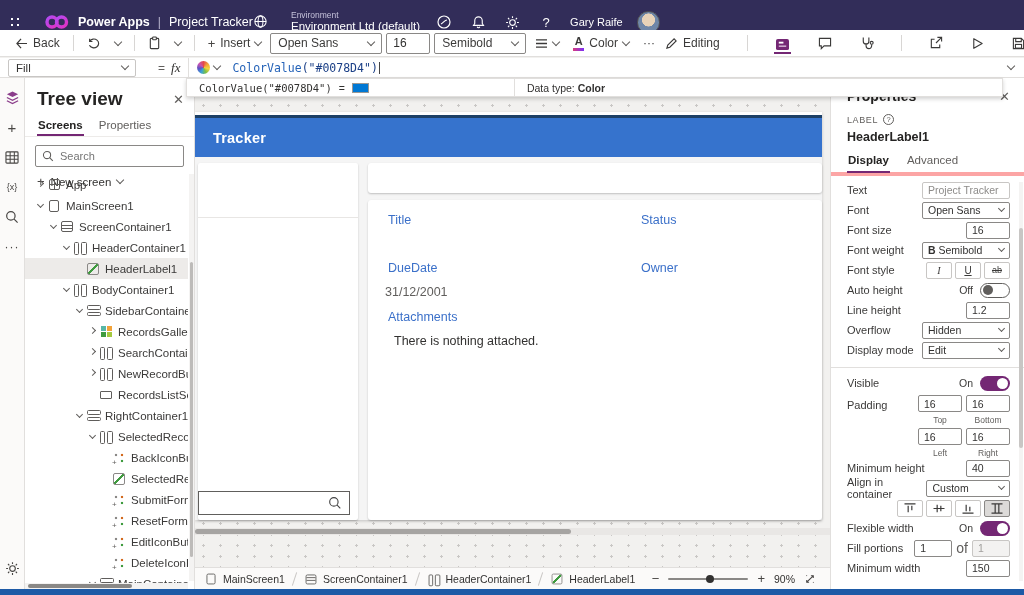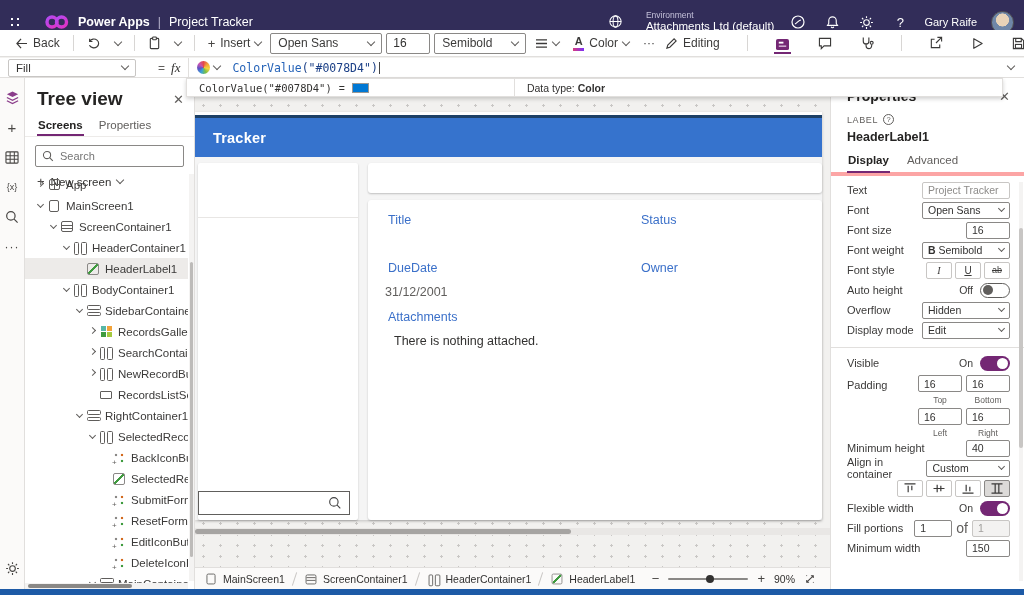--- a/index.html
+++ b/index.html
@@ -2,21 +2,21 @@
 <html><head>
 <meta charset="utf-8">
 <style>
   * { margin:0; padding:0; box-sizing:border-box; }
   html,body { background:#555; }
   #app { position:relative; width:1024px; height:595px; overflow:hidden;
          font-family:"Liberation Sans",sans-serif; background:#f2f1ef; color:#323130; }
 
   
   #topbar { position:absolute; left:0; top:0; right:0; height:44px; background:#322d59;
-            display:flex; align-items:center; justify-content:space-between; color:#fff; }
+            display:flex; align-items:center; color:#fff; }
   .tb-left { display:flex; align-items:center; height:100%; }
   .waffle { width:30px; height:30px; background:transparent; border:0; display:flex; align-items:center; justify-content:center; cursor:pointer; }
   .waffle-dots { width:15px; height:15px;
       background-image:radial-gradient(circle,#fff 1.3px,transparent 1.5px);
       background-size:6px 6px; background-position:1px 1px; }
   .pa-logo { margin:0 8px 0 14px; display:flex; }
   .tb-app { font-size:12.5px; font-weight:bold; }
   .tb-sep { margin:0 8px; color:#b9b6d0; font-size:12px; }
   .tb-doc { font-size:12.5px; }
   .tb-right { display:flex; align-items:center; gap:14px; padding-right:10px; }
@@ -271,21 +271,21 @@
       <div class="tb-env">
         <span>
           <svg width="15" height="15" viewBox="0 0 16 16">
               <circle cx="8" cy="8" r="6" stroke="#fff" fill="none" stroke-width="1.1"></circle>
               <ellipse cx="8" cy="8" rx="2.6" ry="6" stroke="#fff" fill="none" stroke-width="1.1"></ellipse>
               <path d="M2 8h12" stroke="#fff" stroke-width="1.1"></path>
             </svg>
         </span>
         <span class="env-text">
           <span class="env-label">Environment</span>
-          <span class="env-name">Attachments Ltd (default)</span>
+          <span class="env-name">Environment Ltd (default)</span>
         </span>
       </div>
       <button class="tb-ico">
         <svg width="16" height="16" viewBox="0 0 16 16">
             <circle cx="8" cy="8" r="6" stroke="#fff" fill="none" stroke-width="1.2"></circle>
             <path d="M5 10c2-1 4-4 6-4" stroke="#fff" fill="none" stroke-width="1.2"></path>
           </svg>
       </button>
       <button class="tb-ico">
         <svg width="15" height="15" viewBox="0 0 16 16">
@@ -820,20 +820,24 @@
         </div>
       </div>
       <div class="prow">
         <span class="plabel">Auto height</span>
         <span class="toggle-wrap">
           <span class="tglabel">Off</span>
           <span class="toggle off"></span>
         </span>
       </div>
       <div class="prow">
+        <span class="plabel">Line height</span>
+        <input class="pnum" value="1.2" style="">
+      </div>
+      <div class="prow">
         <span class="plabel">Overflow</span>
         <div class="psel">
             <span>Hidden</span>
             <span class="chev"></span>
           </div>
       </div>
       <div class="prow">
         <span class="plabel">Display mode</span>
         <div class="psel">
             <span>Edit</span>

